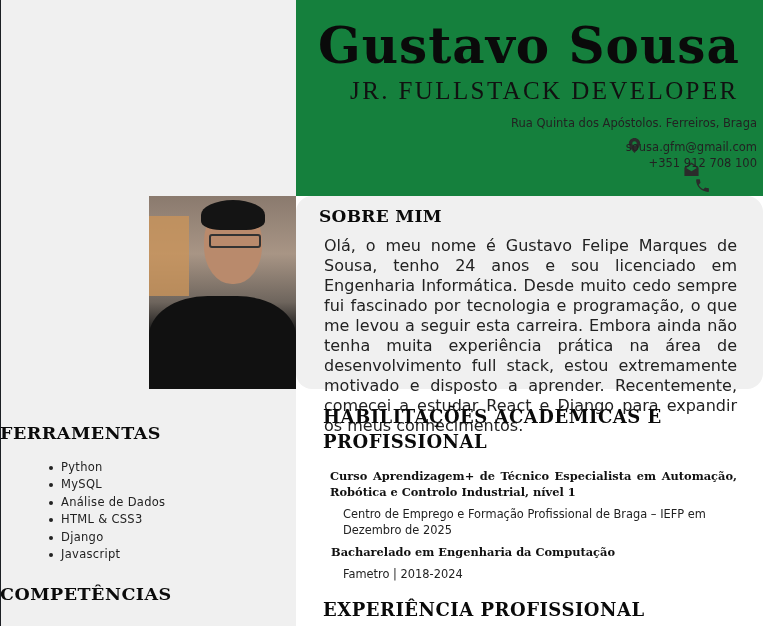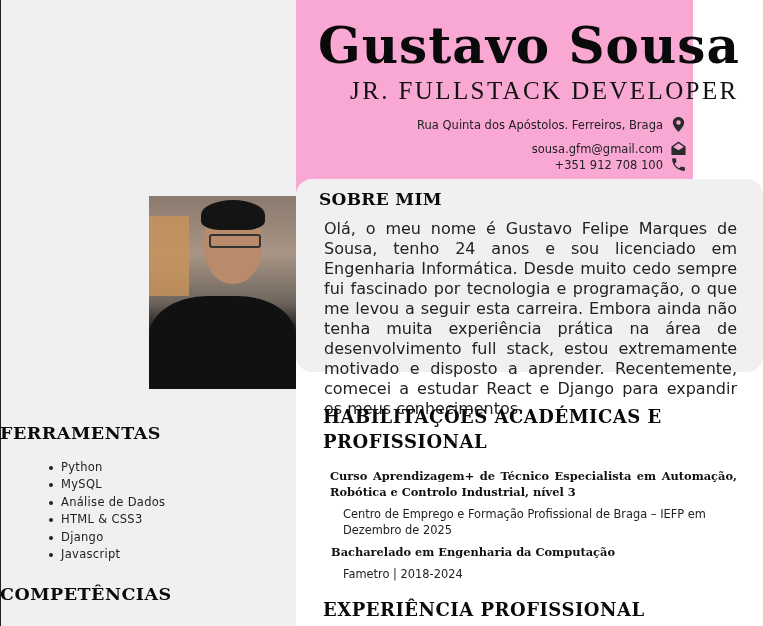--- a/index.html
+++ b/index.html
@@ -2,39 +2,39 @@
 <html><head>
 <meta charset="utf-8">
 <style>
   * { box-sizing: border-box; margin: 0; padding: 0; }
   html, body { width: 763px; height: 626px; overflow: hidden; background: #ffffff; }
   body { position: relative; font-family: "DejaVu Serif", serif; color: #1a1a1a; }
 
   .left-edge { position: absolute; left: 0; top: 0; width: 1px; height: 626px; background: #1c1f24; }
   .sidebar { position: absolute; left: 1px; top: 0; width: 295px; height: 626px; background: #f0f0f0; }
 
-  .header { position: absolute; left: 296px; top: 0; width: 397px; height: 196px; background: #f9a8d4; }
+  .header { position: absolute; left: 296px; top: 0; width: 467px; height: 196px; background: #15803d; }
   .name { position: absolute; left: 22px; top: 16px; font-family: "DejaVu Serif", serif; font-weight: bold; font-size: 50px; letter-spacing: 1px; color: #0a0a0a; white-space: nowrap; }
   .role { position: absolute; left: 54px; top: 77px; font-family: "Liberation Serif", serif; font-size: 25px; letter-spacing: 2.4px; color: #111; white-space: nowrap; }
 
-  .contact { position: absolute; right: 6px; display: flex; align-items: center; gap: 7px; font-family: "DejaVu Sans", sans-serif; font-size: 11.5px; color: #222; white-space: nowrap; }
+  .contact { position: absolute; right: 6px; display: flex; align-items: center; gap: 7px; font-family: "DejaVu Sans", sans-serif; font-size: 11.5px; color: #222; white-space: nowrap; flex-direction: column; }
   .contact svg { width: 17px; height: 17px; fill: #2b2b2b; }
   .c1 { top: 116px; }
   .c2 { top: 140px; }
   .c3 { top: 156px; margin-left: 48px; }
 
   .photo { position: absolute; left: 149px; top: 196px; width: 147px; height: 193px; overflow: hidden;
            background: linear-gradient(180deg, #8a7a6e 0%, #a89585 30%, #6e655d 55%, #1a1a1a 70%, #111 100%); }
   .photo .bg1 { position: absolute; left: 0; top: 20px; width: 40px; height: 80px; background: #c9935a; opacity: .8; }
   .photo .head { position: absolute; left: 55px; top: 10px; width: 58px; height: 78px; border-radius: 45% 45% 48% 48%; background: #b98a6c; }
   .photo .hair { position: absolute; left: 52px; top: 4px; width: 64px; height: 30px; border-radius: 50% 50% 30% 30%; background: #141414; }
   .photo .glasses { position: absolute; left: 60px; top: 38px; width: 52px; height: 14px; border: 2px solid #333; border-radius: 3px; }
   .photo .body { position: absolute; left: 0; top: 100px; width: 147px; height: 100px; border-radius: 40% 40% 0 0; background: #111; }
 
-  .about { position: absolute; left: 296px; top: 179px; width: 467px; height: 193px; background: #f0f0f0; border-radius: 16px; }
+  .about { position: absolute; left: 296px; top: 196px; width: 467px; height: 193px; background: #f0f0f0; border-radius: 16px; }
   .about h2 { position: absolute; left: 23px; top: 10px; font-family: "DejaVu Serif", serif; font-weight: bold; font-size: 17px; color: #0a0a0a; letter-spacing: 0.3px; }
   .about p { position: absolute; left: 28px; top: 40px; width: 413px; font-family: "DejaVu Sans", sans-serif; font-size: 16px; line-height: 20px; text-align: justify; color: #222; }
 
   .side-title { position: absolute; left: 0; width: 310px; text-align: left; font-family: "DejaVu Serif", serif; font-weight: bold; font-size: 17.5px; color: #0a0a0a; letter-spacing: 0.5px; }
   .t-tools { top: 423px; }
   .t-comp { top: 584px; }
   .tools-list { position: absolute; left: 48px; top: 459px; list-style: none; font-family: "DejaVu Sans", sans-serif; font-size: 11.5px; color: #222; letter-spacing: 0.3px; }
   .tools-list li { height: 17.4px; line-height: 17.4px; position: relative; padding-left: 13px; }
   .tools-list li::before { content: ""; position: absolute; left: 1px; top: 7px; width: 4px; height: 4px; border-radius: 50%; background: #222; }
 
@@ -97,18 +97,18 @@
   <li>Python</li>
   <li>MySQL</li>
   <li>Análise de Dados</li>
   <li>HTML &amp; CSS3</li>
   <li>Django</li>
   <li>Javascript</li>
 </ul>
 <div class="side-title t-comp">COMPETÊNCIAS</div>
 
 <div class="sec-title s-edu">HABILITAÇÕES ACADÉMICAS E PROFISSIONAL</div>
-<div class="edu-title e1-title">Curso Aprendizagem+ de Técnico Especialista em Automação, Robótica e Controlo Industrial, nível 3</div>
+<div class="edu-title e1-title">Curso Aprendizagem+ de Técnico Especialista em Automação, Robótica e Controlo Industrial, nível 1</div>
 <div class="edu-sub e1-sub">Centro de Emprego e Formação Profissional de Braga – IEFP em Dezembro de 2025</div>
 <div class="edu-title e2-title">Bacharelado em Engenharia da Computação</div>
 <div class="edu-sub e2-sub">Fametro | 2018-2024</div>
 
 <div class="sec-title s-exp">EXPERIÊNCIA PROFISSIONAL</div>
 
 </body></html>

